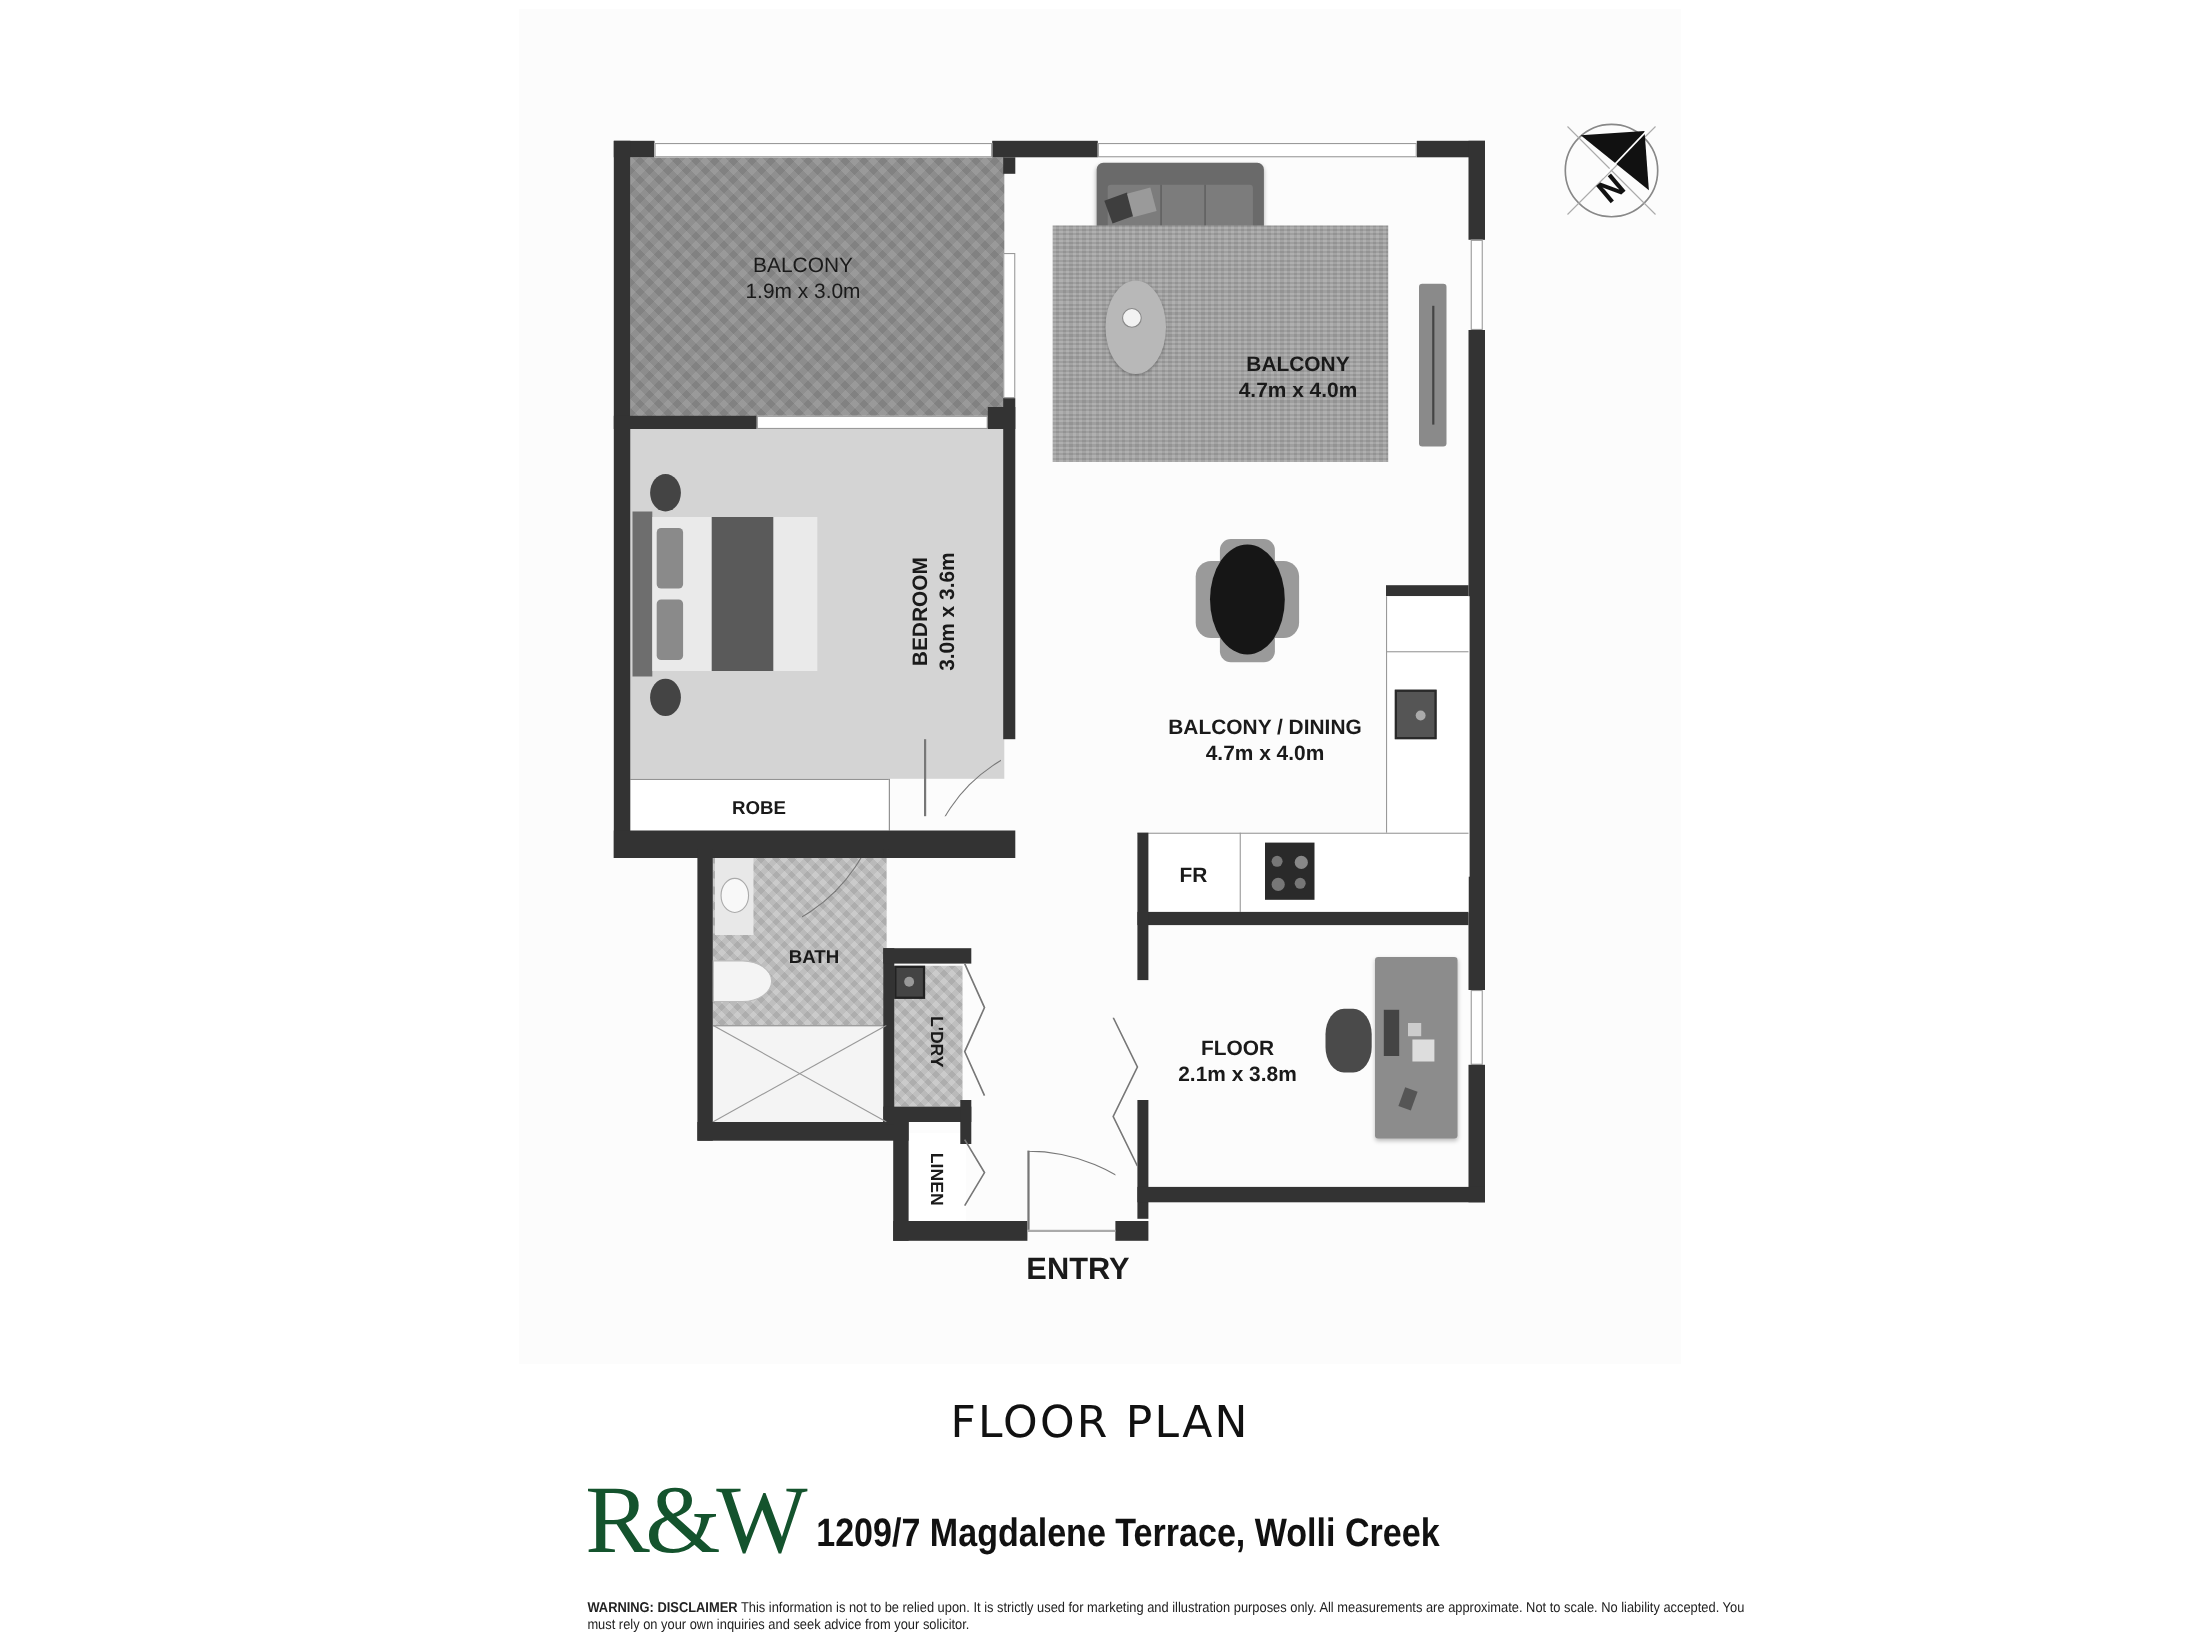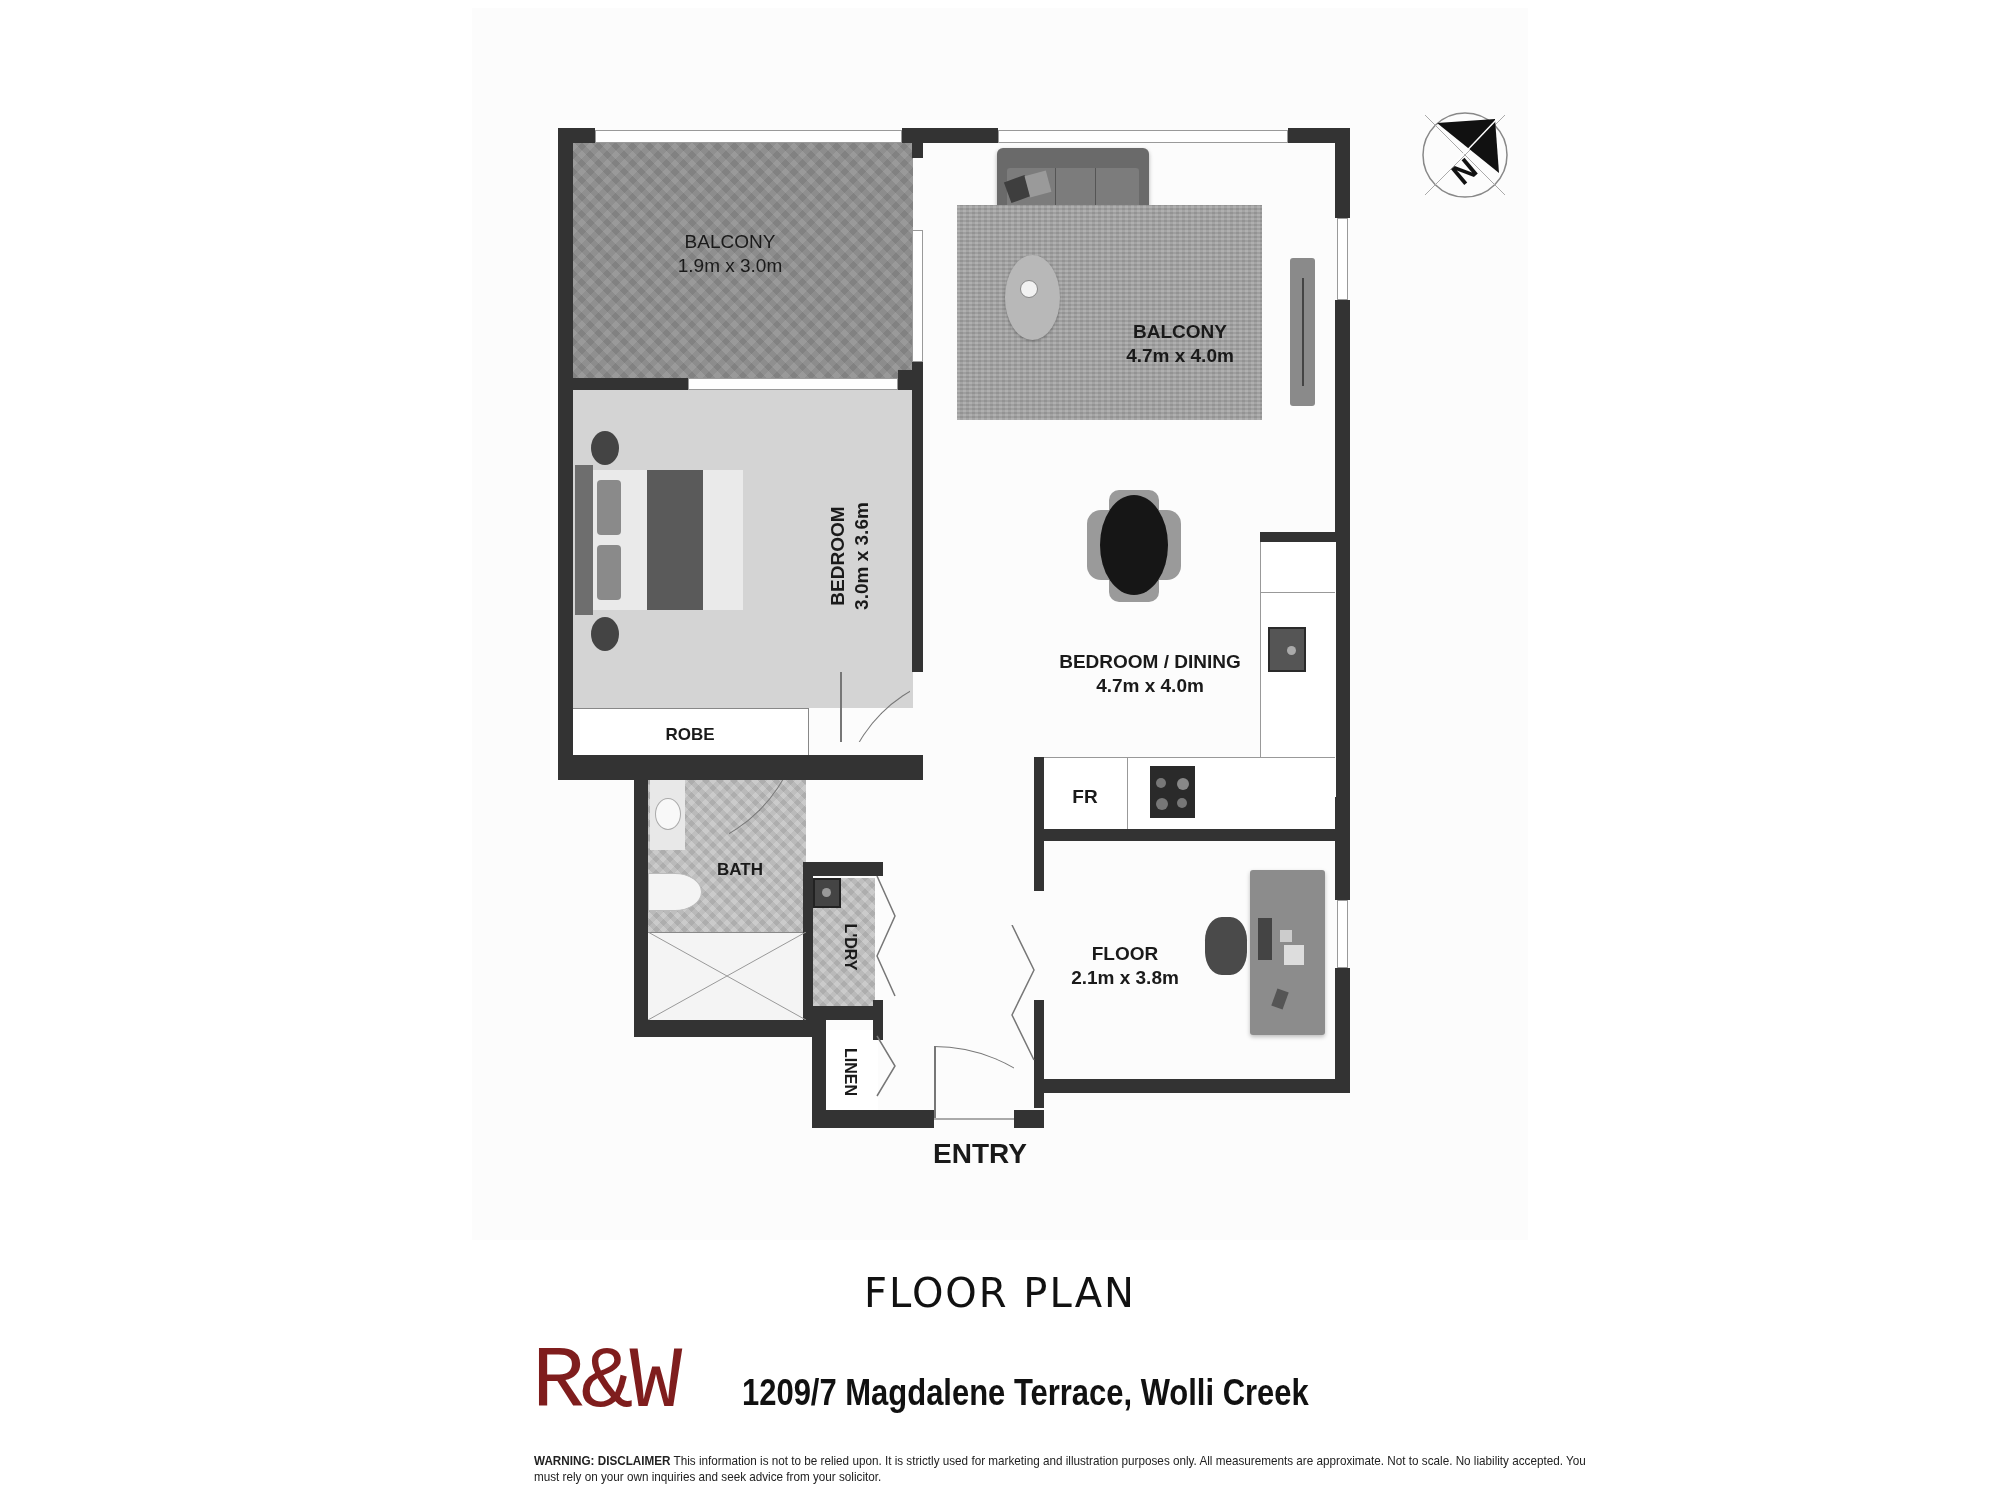--- a/index.html
+++ b/index.html
@@ -22,21 +22,21 @@
       repeating-linear-gradient(45deg, rgba(255,255,255,0.12) 0 5px, rgba(0,0,0,0.05) 5px 10px),
       repeating-linear-gradient(-45deg, rgba(255,255,255,0.1) 0 5px, rgba(0,0,0,0.04) 5px 10px);
   }
   .rug {
     background-color:#a4a4a4;
     background-image:
       repeating-linear-gradient(0deg, rgba(255,255,255,0.08) 0 2px, rgba(0,0,0,0.06) 2px 4px),
       repeating-linear-gradient(90deg, rgba(255,255,255,0.06) 0 3px, rgba(0,0,0,0.05) 3px 6px);
   }
   .title-floorplan { left:0; width:2000px; top:1270px; text-align:center; font-size:40px; letter-spacing:2px; color:#111; font-family:"DejaVu Sans", sans-serif; font-weight:normal; }
-  .brand-logo { left:532px; top:1338px; font-family:Liberation Mono, monospace; font-size:88px; color:#7f1d1d; line-height:90px; letter-spacing:-4px; }
+  .brand-logo { left:532px; top:1338px; font-family:Liberation Serif, serif; font-size:88px; color:#14532d; line-height:90px; letter-spacing:-4px; }
   .address { left:742px; top:1372px; font-family:"Liberation Sans", sans-serif; font-weight:bold; font-size:36px; color:#111; transform:scaleX(0.86); transform-origin:left center; white-space:nowrap; }
   .disclaimer { left:534px; top:1453px; width:1200px; font-size:13px; line-height:16px; color:#222; transform:scaleX(0.9); transform-origin:left top; }
   .disclaimer b { font-weight:bold; }
   .door-arc { position:absolute; border:1.5px solid #777; box-sizing:border-box; }
 </style>
 </head>
 <body>
 
 <div class="abs plan-bg"></div>
 
@@ -181,21 +181,21 @@
   </div>
   <div class="room-label" style="left:1110px;top:320px;width:140px;">
     <span>BALCONY</span>
     <span class="dims">4.7m x 4.0m</span>
   </div>
   <div class="room-label" style="left:770px;top:532px;width:160px;transform:rotate(-90deg);transform-origin:center center;">
     <span>BEDROOM</span>
     <span class="dims">3.0m x 3.6m</span>
   </div>
   <div class="room-label" style="left:1045px;top:650px;width:210px;">
-    <span>BEDROOM / DINING</span>
+    <span>BALCONY / DINING</span>
     <span class="dims">4.7m x 4.0m</span>
   </div>
   <div class="room-label" style="left:640px;top:723px;width:100px;font-size:17px;">
     <span>ROBE</span>
   </div>
   <div class="room-label" style="left:1060px;top:785px;width:50px;font-size:19px;">
     <span>FR</span>
   </div>
   <div class="room-label" style="left:700px;top:858px;width:80px;font-size:17px;">
     <span>BATH</span>

